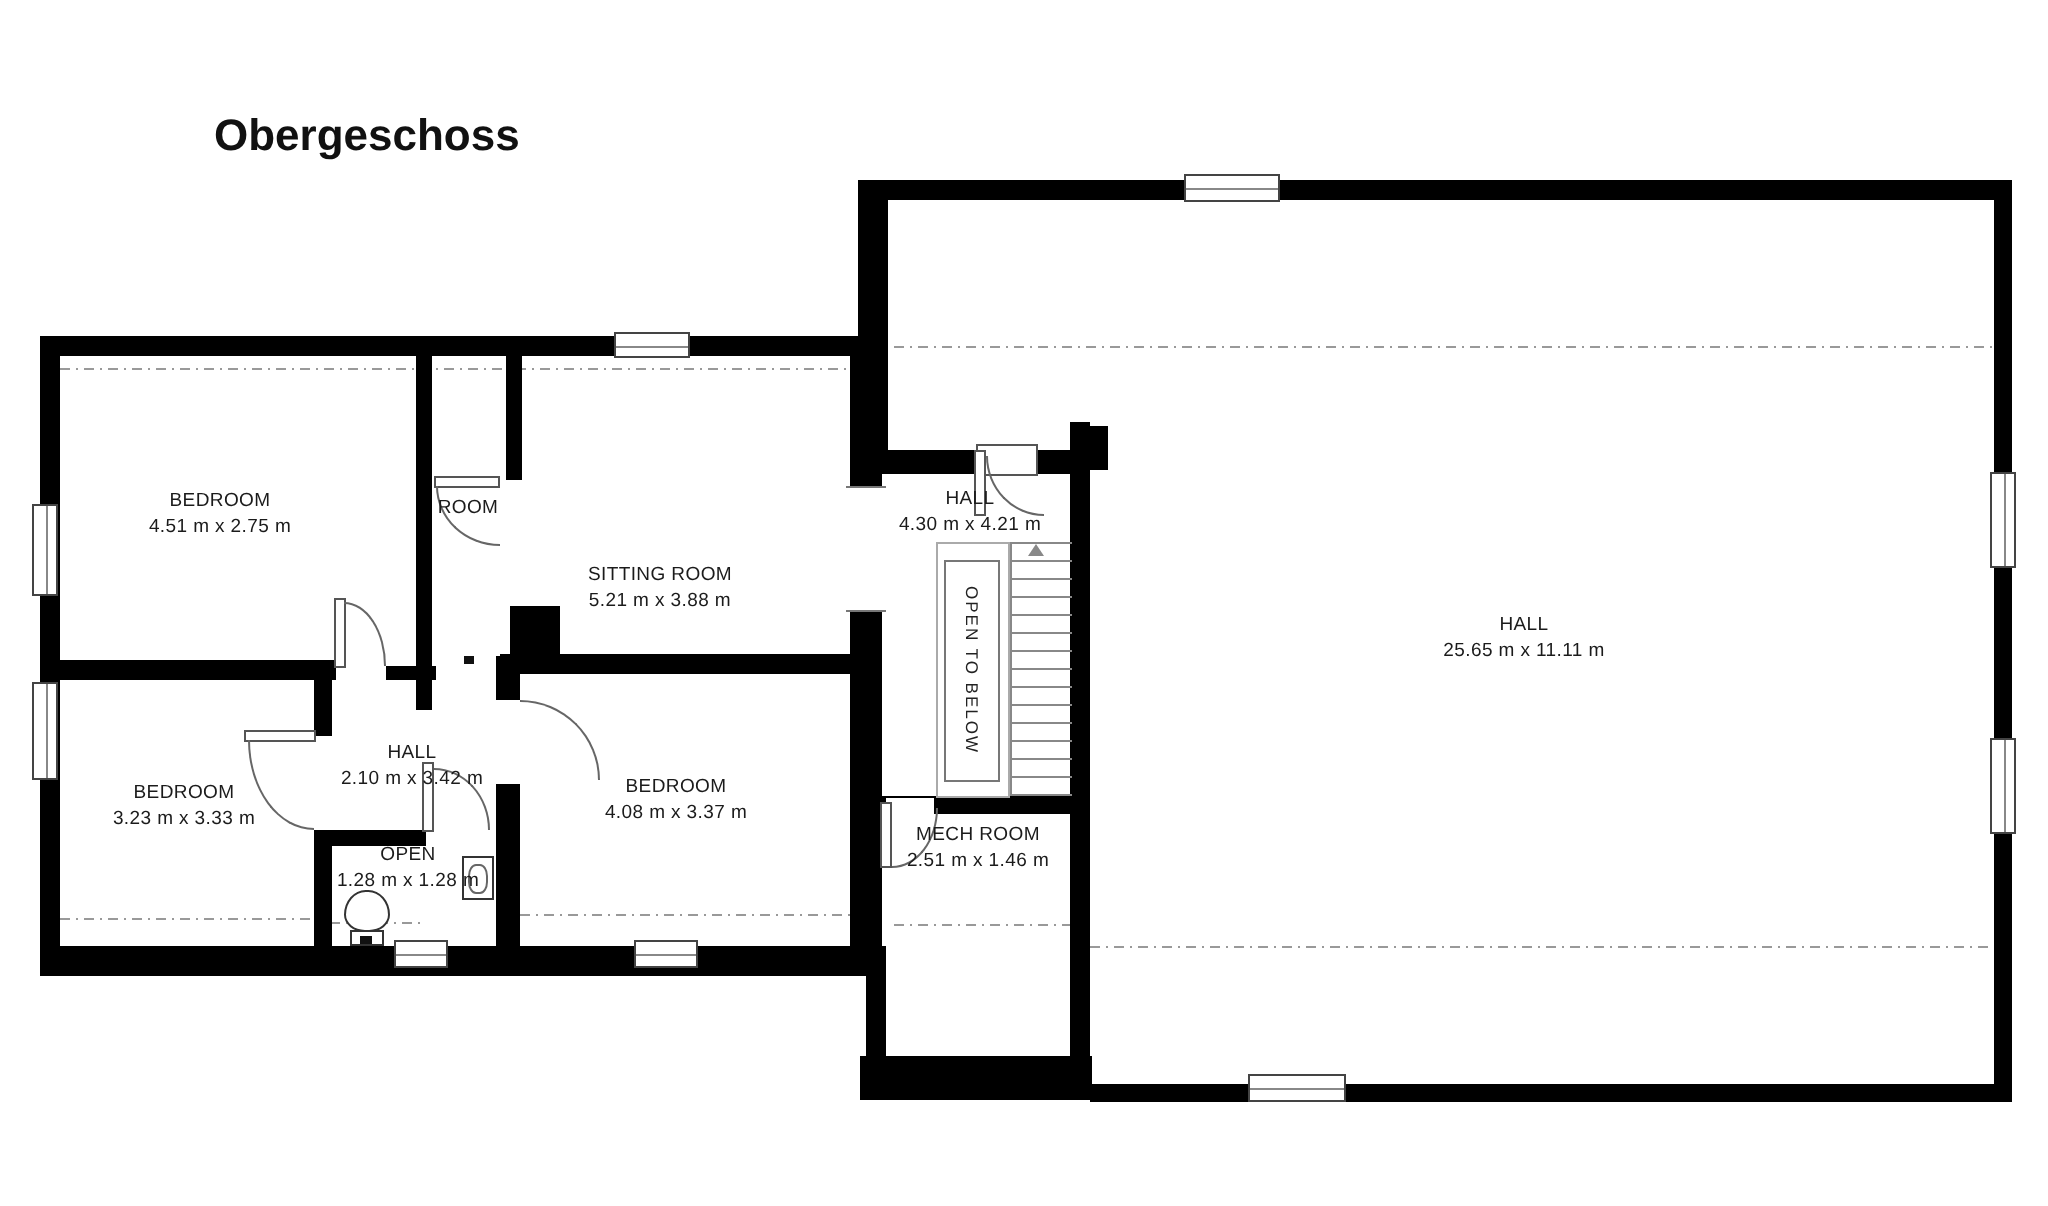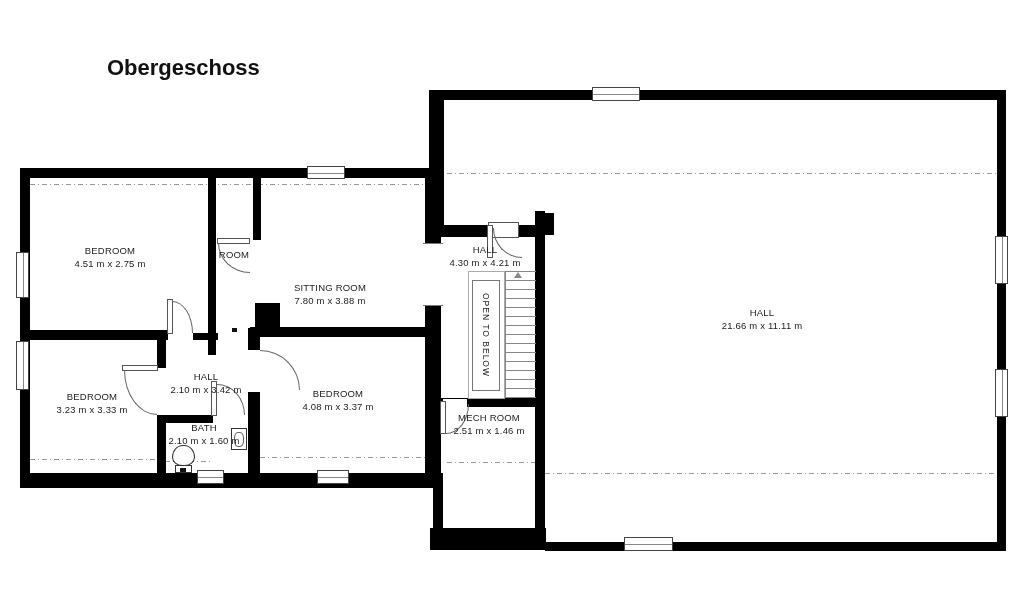--- a/index.html
+++ b/index.html
@@ -128,44 +128,44 @@
 
   <div class="rlabel" style="left:110px;top:257px;">
     <div>BEDROOM</div>
     <div>4.51 m x 2.75 m</div>
   </div>
   <div class="rlabel" style="left:234px;top:212px;margin-top:42px;">
     <div>ROOM</div>
   </div>
   <div class="rlabel" style="left:330px;top:257px;margin-top:37px;">
     <div>SITTING ROOM</div>
-    <div>7.80 m x 3.88 m</div>
+    <div>5.21 m x 3.88 m</div>
   </div>
   <div class="rlabel" style="left:485px;top:256px;">
     <div>HALL</div>
     <div>4.30 m x 4.21 m</div>
   </div>
   <div class="rlabel" style="left:762px;top:319px;">
     <div>HALL</div>
-    <div>21.66 m x 11.11 m</div>
+    <div>25.65 m x 11.11 m</div>
   </div>
   <div class="rlabel" style="left:92px;top:403px;">
     <div>BEDROOM</div>
     <div>3.23 m x 3.33 m</div>
   </div>
   <div class="rlabel" style="left:206px;top:383px;">
     <div>HALL</div>
     <div>2.10 m x 3.42 m</div>
   </div>
   <div class="rlabel" style="left:338px;top:400px;">
     <div>BEDROOM</div>
     <div>4.08 m x 3.37 m</div>
   </div>
   <div class="rlabel" style="left:204px;top:434px;">
-    <div>BATH</div>
-    <div>2.10 m x 1.60 m</div>
+    <div>OPEN</div>
+    <div>1.28 m x 1.28 m</div>
   </div>
   <div class="rlabel" style="left:489px;top:424px;">
     <div>MECH ROOM</div>
     <div>2.51 m x 1.46 m</div>
   </div>
 
 </div>
 
 </body></html>

